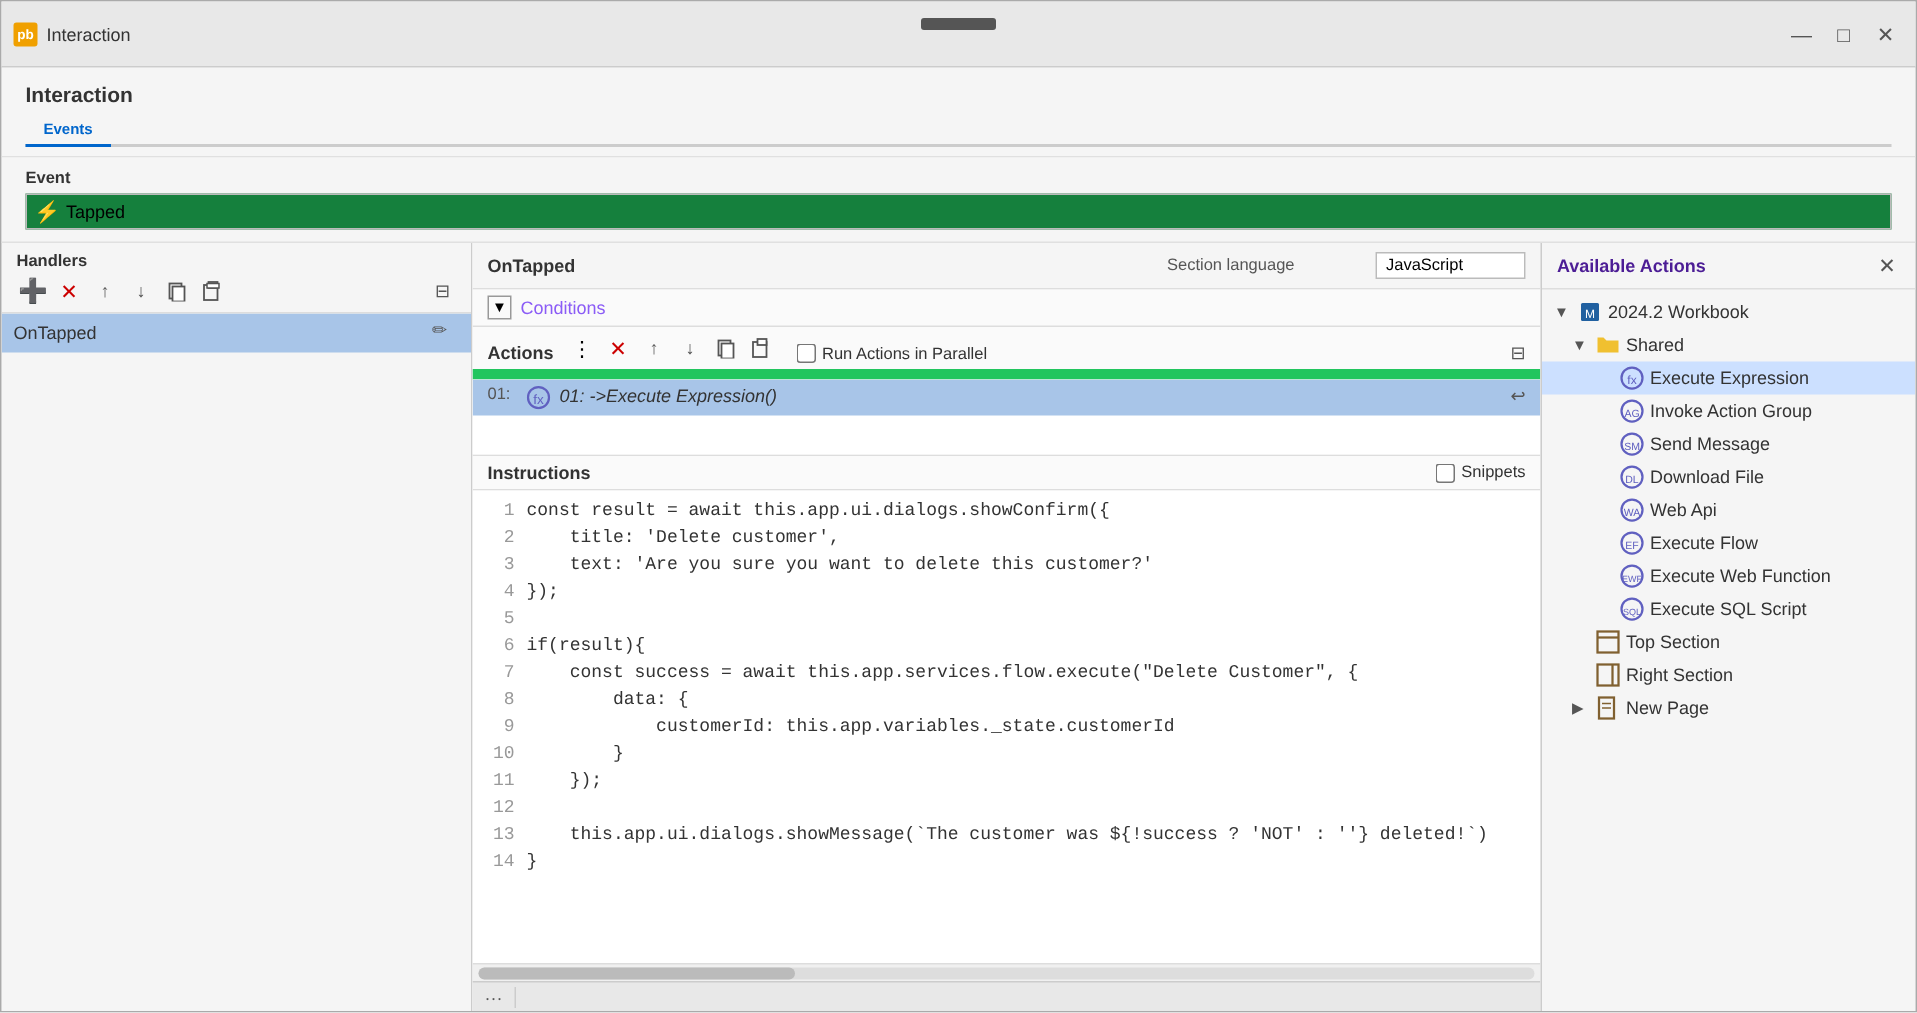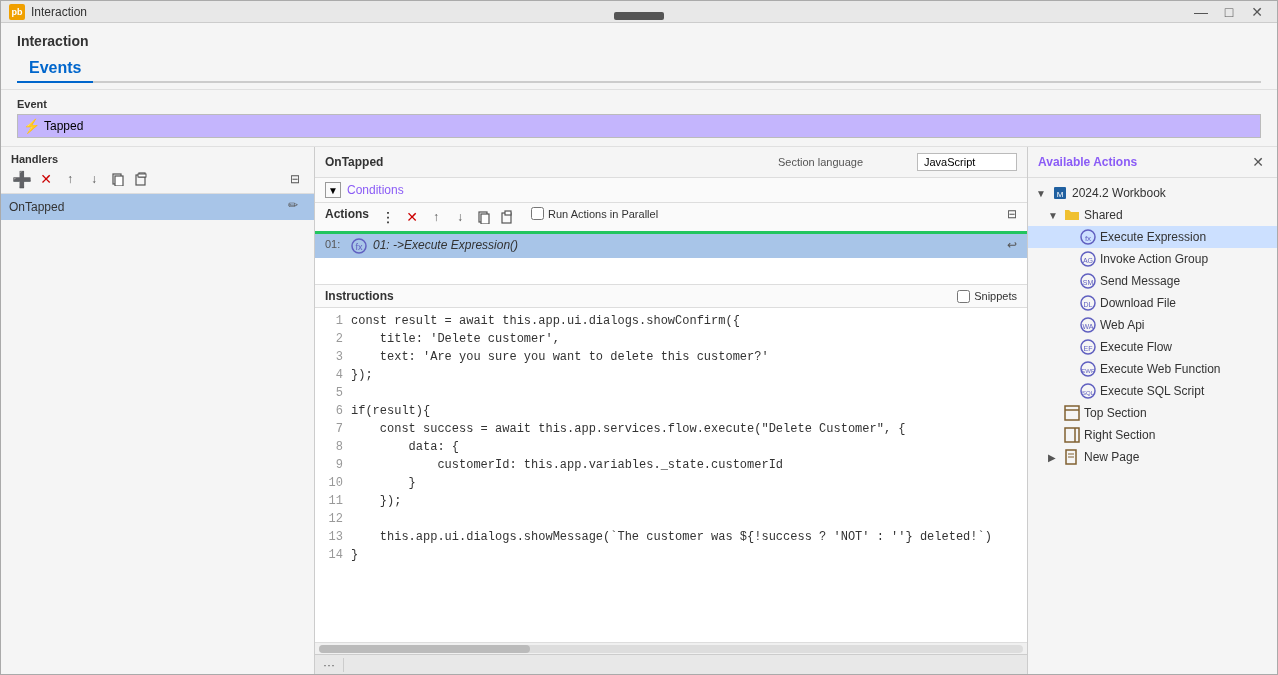--- a/index.html
+++ b/index.html
@@ -17,21 +17,21 @@
       height: 675px;
       background: #f5f5f5;
       border: 1px solid #aaa;
       display: flex;
       flex-direction: column;
     }
 
     .title-bar {
       background: #e8e8e8;
       border-bottom: 1px solid #ccc;
-      height: 22px;
+      height: 44px;
       display: flex;
       align-items: center;
       padding: 0 8px;
       flex-shrink: 0;
     }
 
     .title-bar-icon {
       width: 16px;
       height: 16px;
       margin-right: 6px;
@@ -92,21 +92,21 @@
     .nav-tabs {
       display: flex;
       border-bottom: 2px solid #ccc;
     }
 
     .nav-tab {
       padding: 4px 12px;
       cursor: pointer;
       border-bottom: 2px solid transparent;
       margin-bottom: -2px;
-      font-size: 16px;
+      font-size: 10px;
       color: #555;
     }
 
     .nav-tab.active {
       border-bottom: 2px solid #0066cc;
       color: #0066cc;
       font-weight: 600;
     }
 
     .event-section {
@@ -132,21 +132,21 @@
       position: absolute;
       left: 6px;
       color: #f0a000;
       font-size: 14px;
     }
 
     .event-select {
       width: 100%;
       padding: 4px 4px 4px 26px;
       border: 1px solid #bbb;
-      background: #c4b5fd;
+      background: #15803d;
       font-size: 12px;
       appearance: none;
       cursor: pointer;
     }
 
     .main-area {
       display: flex;
       flex: 1;
       overflow: hidden;
     }
@@ -303,23 +303,23 @@
     }
 
     .actions-section {
       display: flex;
       flex-direction: column;
       border-bottom: 1px solid #ddd;
     }
 
     .actions-header {
       display: flex;
-      align-items: flex-start;
+      align-items: flex-end;
       padding: 4px 10px;
-      border-bottom: 3px solid #22c55e;
+      border-bottom: 7px solid #22c55e;
       background: #fafafa;
       gap: 4px;
     }
 
     .actions-title {
       font-size: 12px;
       font-weight: bold;
       color: #333;
     }
 
@@ -485,21 +485,21 @@
       display: flex;
       align-items: center;
       padding: 6px 10px;
       border-bottom: 1px solid #ddd;
       background: #f5f5f5;
     }
 
     .right-panel-title {
       font-size: 12px;
       font-weight: bold;
-      color: #8b5cf6;
+      color: #4c1d95;
       flex: 1;
     }
 
     .right-panel-close {
       width: 18px;
       height: 18px;
       cursor: pointer;
       display: flex;
       align-items: center;
       justify-content: center;

